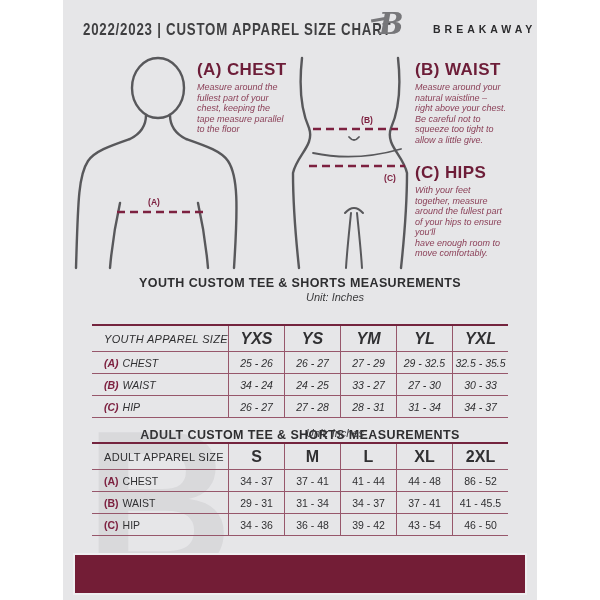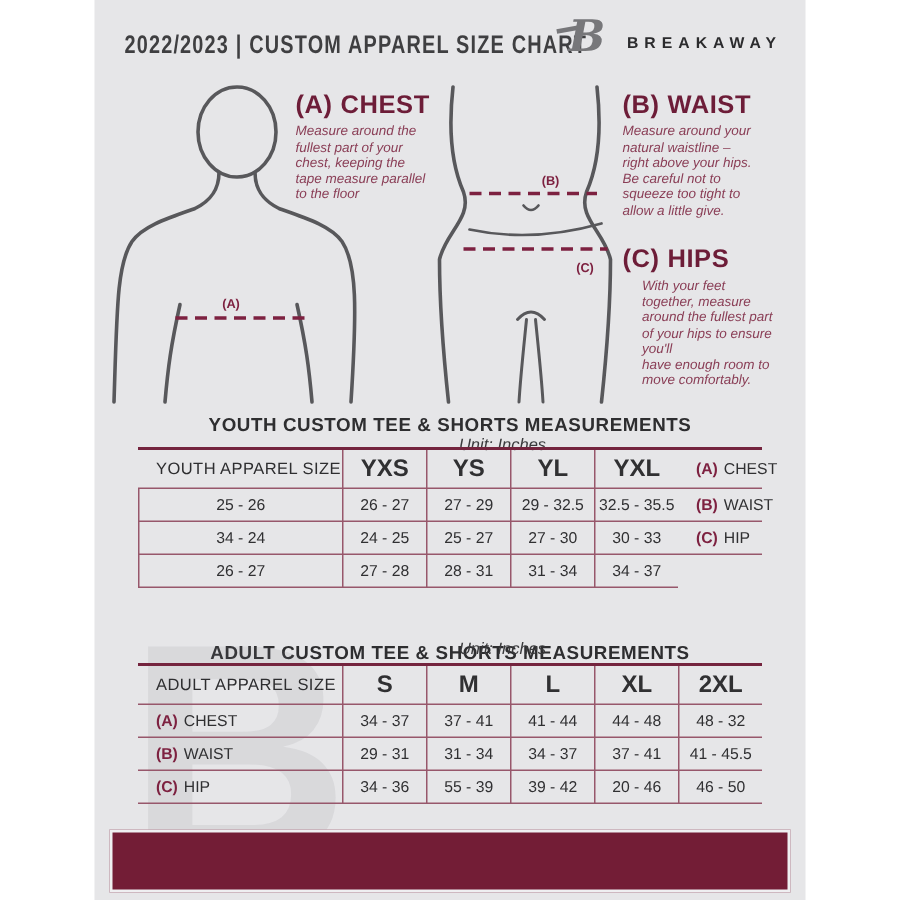--- a/index.html
+++ b/index.html
@@ -7,40 +7,40 @@
   .page{position:relative;width:600px;height:600px;background:#ffffff;}
   .doc{position:absolute;left:63px;top:0;width:474px;height:600px;background:#e6e6e8;overflow:hidden;}
   .abs{position:absolute;}
 
   
   .hdr-title{left:20px;top:20px;font-size:17px;font-weight:bold;letter-spacing:1px;color:#3f3f41;
              transform:scaleX(0.78);transform-origin:left center;white-space:nowrap;}
   .logo-letter{left:316px;top:10px;font-family:"DejaVu Serif",serif;font-style:italic;font-weight:bold;
                font-size:29px;color:#77777a;line-height:1;}
   .logo-bar{left:308px;top:18px;width:17px;height:2.5px;background:#77777a;transform:rotate(-10deg);}
-  .brand{left:355px;top:23px;font-size:10.5px;font-weight:bold;letter-spacing:4px;color:#2b2b2d;white-space:nowrap;}
+  .brand{left:370px;top:23px;font-size:10.5px;font-weight:bold;letter-spacing:4px;color:#2b2b2d;white-space:nowrap;}
 
   
   .g-head{font-size:17px;font-weight:bold;letter-spacing:.4px;color:#6d1d38;white-space:nowrap;}
   .g-body{font-size:9px;font-style:italic;line-height:10.5px;color:#8a3e56;white-space:pre-line;width:130px;}
   .chest-head{left:134px;top:60px;}  .chest-body{left:134px;top:82px;}
   .waist-head{left:352px;top:60px;}  .waist-body{left:352px;top:82px;}
-  .hips-head{left:352px;top:163px;}  .hips-body{left:365px;top:185px;}
+  .hips-head{left:352px;top:163px;}  .hips-body{left:352px;top:185px;}
 
   
   .tbl-title{left:0;width:474px;text-align:center;font-size:12.5px;font-weight:bold;
              letter-spacing:.4px;color:#2e2e30;}
   .tbl-unit{left:0;width:544px;text-align:center;font-size:11px;font-style:italic;color:#3a3a3c;}
   .youth-title{top:276px;} .youth-unit{top:291px;}
   .adult-title{top:428px;} .adult-unit{top:427px;}
 
   
   .size-table{left:29px;width:416px;display:grid;grid-template-columns:136px repeat(5,56px);
               grid-template-rows:26px repeat(3,22px);border-top:2.5px solid #74243e;z-index:2;}
-  .youth-table{top:298px;} .adult-table{top:442px;}
+  .youth-table{top:324px;font-style:italic;} .adult-table{top:442px;}
   .cell{border-bottom:1.5px solid #97576b;display:flex;align-items:center;justify-content:center;
         font-size:10.5px;color:#303032;}
   .cell.vline{border-left:1.5px solid #97576b;}
   .cell.label{justify-content:flex-start;padding-left:12px;}
   .cell.thead-first{font-size:11px;letter-spacing:.3px;color:#2e2e30;}
   .cell.thead{font-weight:bold;font-size:16px;}
   .tag{color:#7d2140;font-weight:bold;margin-right:4px;}
 
   
   .watermark{left:22px;top:418px;font-size:205px;line-height:0.82;font-weight:bold;
@@ -93,60 +93,61 @@
 
     <div class="abs g-head chest-head">(A) CHEST</div>
     <div class="abs g-body chest-body">Measure around the
 fullest part of your
 chest, keeping the
 tape measure parallel
 to the floor</div>
     <div class="abs g-head waist-head">(B) WAIST</div>
     <div class="abs g-body waist-body">Measure around your
 natural waistline –
-right above your hips.
+right above your chest.
 Be careful not to
 squeeze too tight to
 allow a little give.</div>
     <div class="abs g-head hips-head">(C) HIPS</div>
     <div class="abs g-body hips-body">With your feet
 together, measure
 around the fullest part
 of your hips to ensure
 you'll
 have enough room to
 move comfortably.</div>
 
     <div class="abs tbl-title youth-title">YOUTH CUSTOM TEE &amp; SHORTS MEASUREMENTS</div>
     <div class="abs tbl-unit youth-unit">Unit: Inches</div>
 
     <div class="abs size-table youth-table">
       <div class="cell label thead-first">YOUTH APPAREL SIZE</div>
       <div class="cell vline thead">YXS</div>
       <div class="cell vline thead">YS</div>
+      <div class="cell vline thead">YM</div>
       <div class="cell vline thead">YL</div>
       <div class="cell vline thead">YXL</div>
 
       <div class="cell label">
         <span class="tag">(A)</span>
         <span>CHEST</span>
       </div>
       <div class="cell vline">25 - 26</div>
       <div class="cell vline">26 - 27</div>
       <div class="cell vline">27 - 29</div>
       <div class="cell vline">29 - 32.5</div>
       <div class="cell vline">32.5 - 35.5</div>
 
       <div class="cell label">
         <span class="tag">(B)</span>
         <span>WAIST</span>
       </div>
       <div class="cell vline">34 - 24</div>
       <div class="cell vline">24 - 25</div>
-      <div class="cell vline">25 - 27</div>
+      <div class="cell vline">33 - 27</div>
       <div class="cell vline">27 - 30</div>
       <div class="cell vline">30 - 33</div>
 
       <div class="cell label">
         <span class="tag">(C)</span>
         <span>HIP</span>
       </div>
       <div class="cell vline">26 - 27</div>
       <div class="cell vline">27 - 28</div>
       <div class="cell vline">28 - 31</div>
@@ -166,39 +167,39 @@
       <div class="cell vline thead">2XL</div>
 
       <div class="cell label">
         <span class="tag">(A)</span>
         <span>CHEST</span>
       </div>
       <div class="cell vline">34 - 37</div>
       <div class="cell vline">37 - 41</div>
       <div class="cell vline">41 - 44</div>
       <div class="cell vline">44 - 48</div>
-      <div class="cell vline">48 - 32</div>
+      <div class="cell vline">86 - 52</div>
 
       <div class="cell label">
         <span class="tag">(B)</span>
         <span>WAIST</span>
       </div>
       <div class="cell vline">29 - 31</div>
       <div class="cell vline">31 - 34</div>
       <div class="cell vline">34 - 37</div>
       <div class="cell vline">37 - 41</div>
       <div class="cell vline">41 - 45.5</div>
 
       <div class="cell label">
         <span class="tag">(C)</span>
         <span>HIP</span>
       </div>
       <div class="cell vline">34 - 36</div>
-      <div class="cell vline">55 - 39</div>
+      <div class="cell vline">36 - 48</div>
       <div class="cell vline">39 - 42</div>
-      <div class="cell vline">20 - 46</div>
+      <div class="cell vline">43 - 54</div>
       <div class="cell vline">46 - 50</div>
     </div>
 
     <div class="abs footer-bar"></div>
 
   </div>
 </div>
 
 </body></html>

